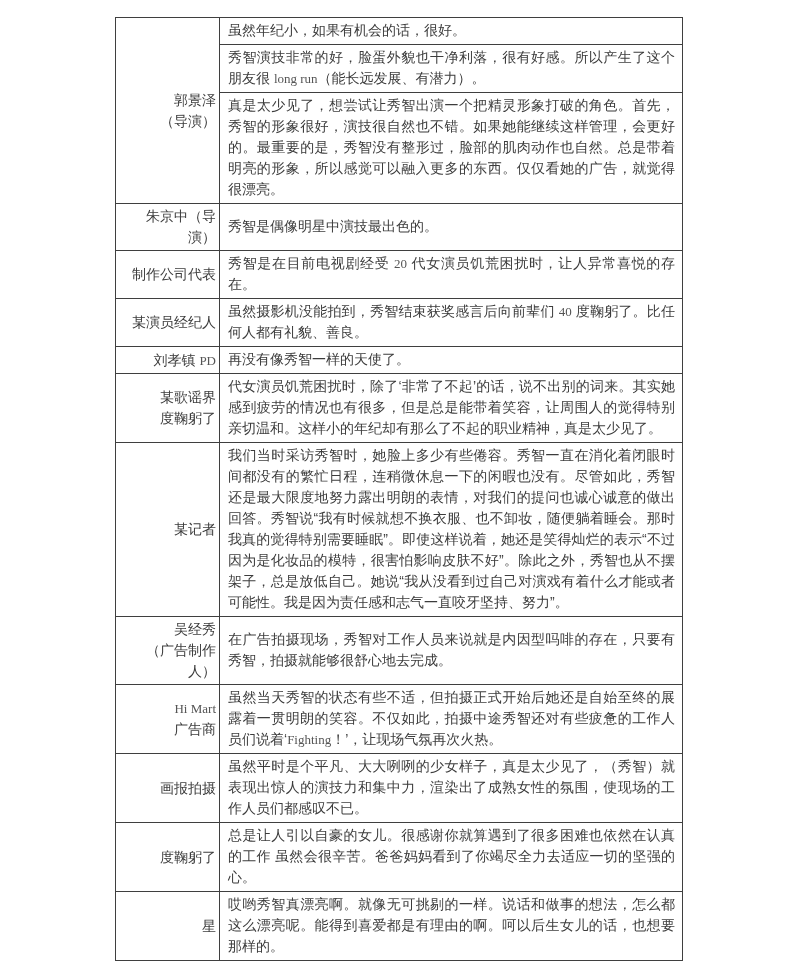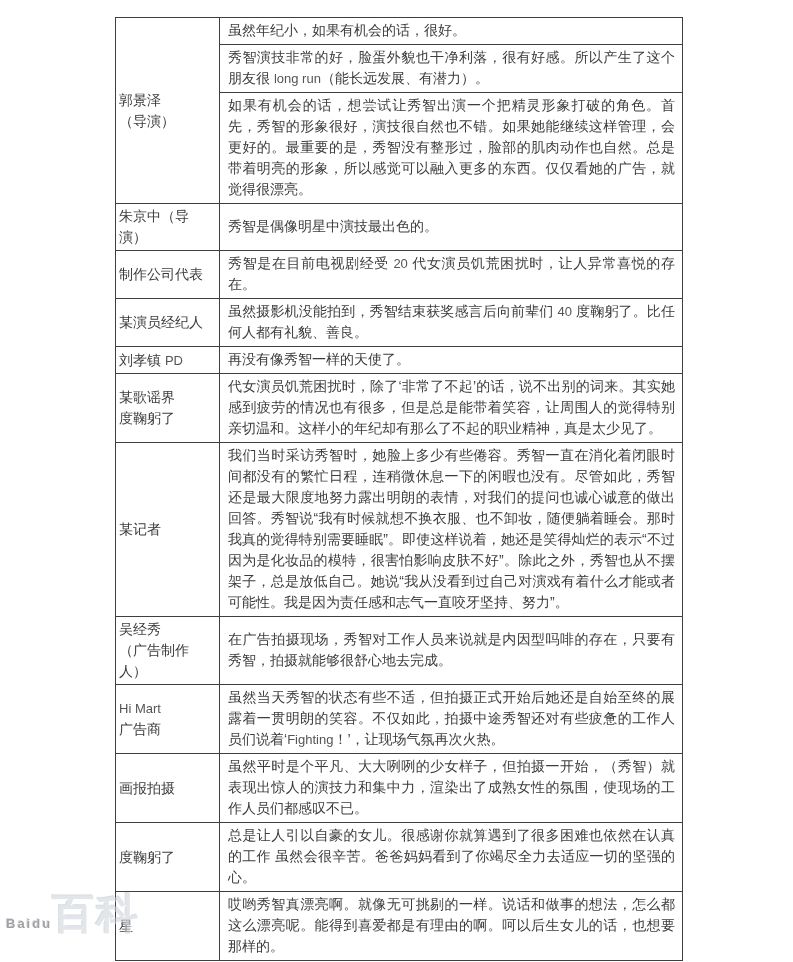--- a/index.html
+++ b/index.html
@@ -25,31 +25,31 @@
   }
   .quote-table td{
     border:1px solid var(--border);
     color:var(--text);
     font-size:14px;
     line-height:21px;
     vertical-align:middle;
   }
   td.speaker{
     width:104px;
-    text-align:left;
+    text-align:right;
     padding:2px 3px;
   }
   td.quote{
     width:463px;
     text-align:left;
     padding:2px 7px 3px 8px;
     text-align:justify;
   }
   .lat{
-    font-family:Liberation Sans, sans-serif;
+    font-family:Liberation Serif, serif;
     font-size:13px;
     color:#555;
   }
   .watermark{
     position:absolute;
     left:6px;top:886px;
     font-size:42px;
     font-weight:bold;
     letter-spacing:2px;
     color:var(--watermark);
@@ -77,21 +77,21 @@
         <td class="speaker" rowspan="3">
           <span>郭景泽</span><br>
           <span>（导演）</span>
         </td>
         <td class="quote">虽然年纪小，如果有机会的话，很好。</td>
       </tr>
       <tr>
         <td class="quote">秀智演技非常的好，脸蛋外貌也干净利落，很有好感。所以产生了这个朋友很 <span class="lat">long run</span>（能长远发展、有潜力）。</td>
       </tr>
       <tr>
-        <td class="quote">如果有机会的话，想尝试让秀智出演一个把精灵形象打破的角色。首先，秀智的形象很好，演技很自然也不错。如果她能继续这样管理，会更好的。最重要的是，秀智没有整形过，脸部的肌肉动作也自然。总是带着明亮的形象，所以感觉可以融入更多的东西。仅仅看她的广告，就觉得很漂亮。</td>
+        <td class="quote">真是太少见了，想尝试让秀智出演一个把精灵形象打破的角色。首先，秀智的形象很好，演技很自然也不错。如果她能继续这样管理，会更好的。最重要的是，秀智没有整形过，脸部的肌肉动作也自然。总是带着明亮的形象，所以感觉可以融入更多的东西。仅仅看她的广告，就觉得很漂亮。</td>
       </tr>
 
       <tr>
         <td class="speaker">
           <span>朱京中（导演）</span>
         </td>
         <td class="quote">秀智是偶像明星中演技最出色的。</td>
       </tr>
 
       <tr>
@@ -143,35 +143,34 @@
           <span><span class="lat">Hi Mart</span></span><br>
           <span>广告商</span>
         </td>
         <td class="quote">虽然当天秀智的状态有些不适，但拍摄正式开始后她还是自始至终的展露着一贯明朗的笑容。不仅如此，拍摄中途秀智还对有些疲惫的工作人员们说着‘<span class="lat">Fighting</span>！’，让现场气氛再次火热。</td>
       </tr>
 
       <tr>
         <td class="speaker">
           <span>画报拍摄</span>
         </td>
-        <td class="quote">虽然平时是个平凡、大大咧咧的少女样子，但拍摄一开始，（秀智）就表现出惊人的演技力和集中力，渲染出了成熟女性的氛围，使现场的工作人员们都感叹不已。</td>
+        <td class="quote">虽然平时是个平凡、大大咧咧的少女样子，真是太少见了，（秀智）就表现出惊人的演技力和集中力，渲染出了成熟女性的氛围，使现场的工作人员们都感叹不已。</td>
       </tr>
 
       <tr>
         <td class="speaker">
           <span>度鞠躬了</span>
         </td>
         <td class="quote">总是让人引以自豪的女儿。很感谢你就算遇到了很多困难也依然在认真的工作 虽然会很辛苦。爸爸妈妈看到了你竭尽全力去适应一切的坚强的心。</td>
       </tr>
 
       <tr>
         <td class="speaker">
           <span>星</span>
         </td>
         <td class="quote">哎哟秀智真漂亮啊。就像无可挑剔的一样。说话和做事的想法，怎么都这么漂亮呢。能得到喜爱都是有理由的啊。呵以后生女儿的话，也想要那样的。</td>
       </tr>
 
     </tbody>
   </table>
 
-  <div class="watermark"><span class="lat">Baidu</span>百科</div>
 
 </div>
 
 </body></html>

